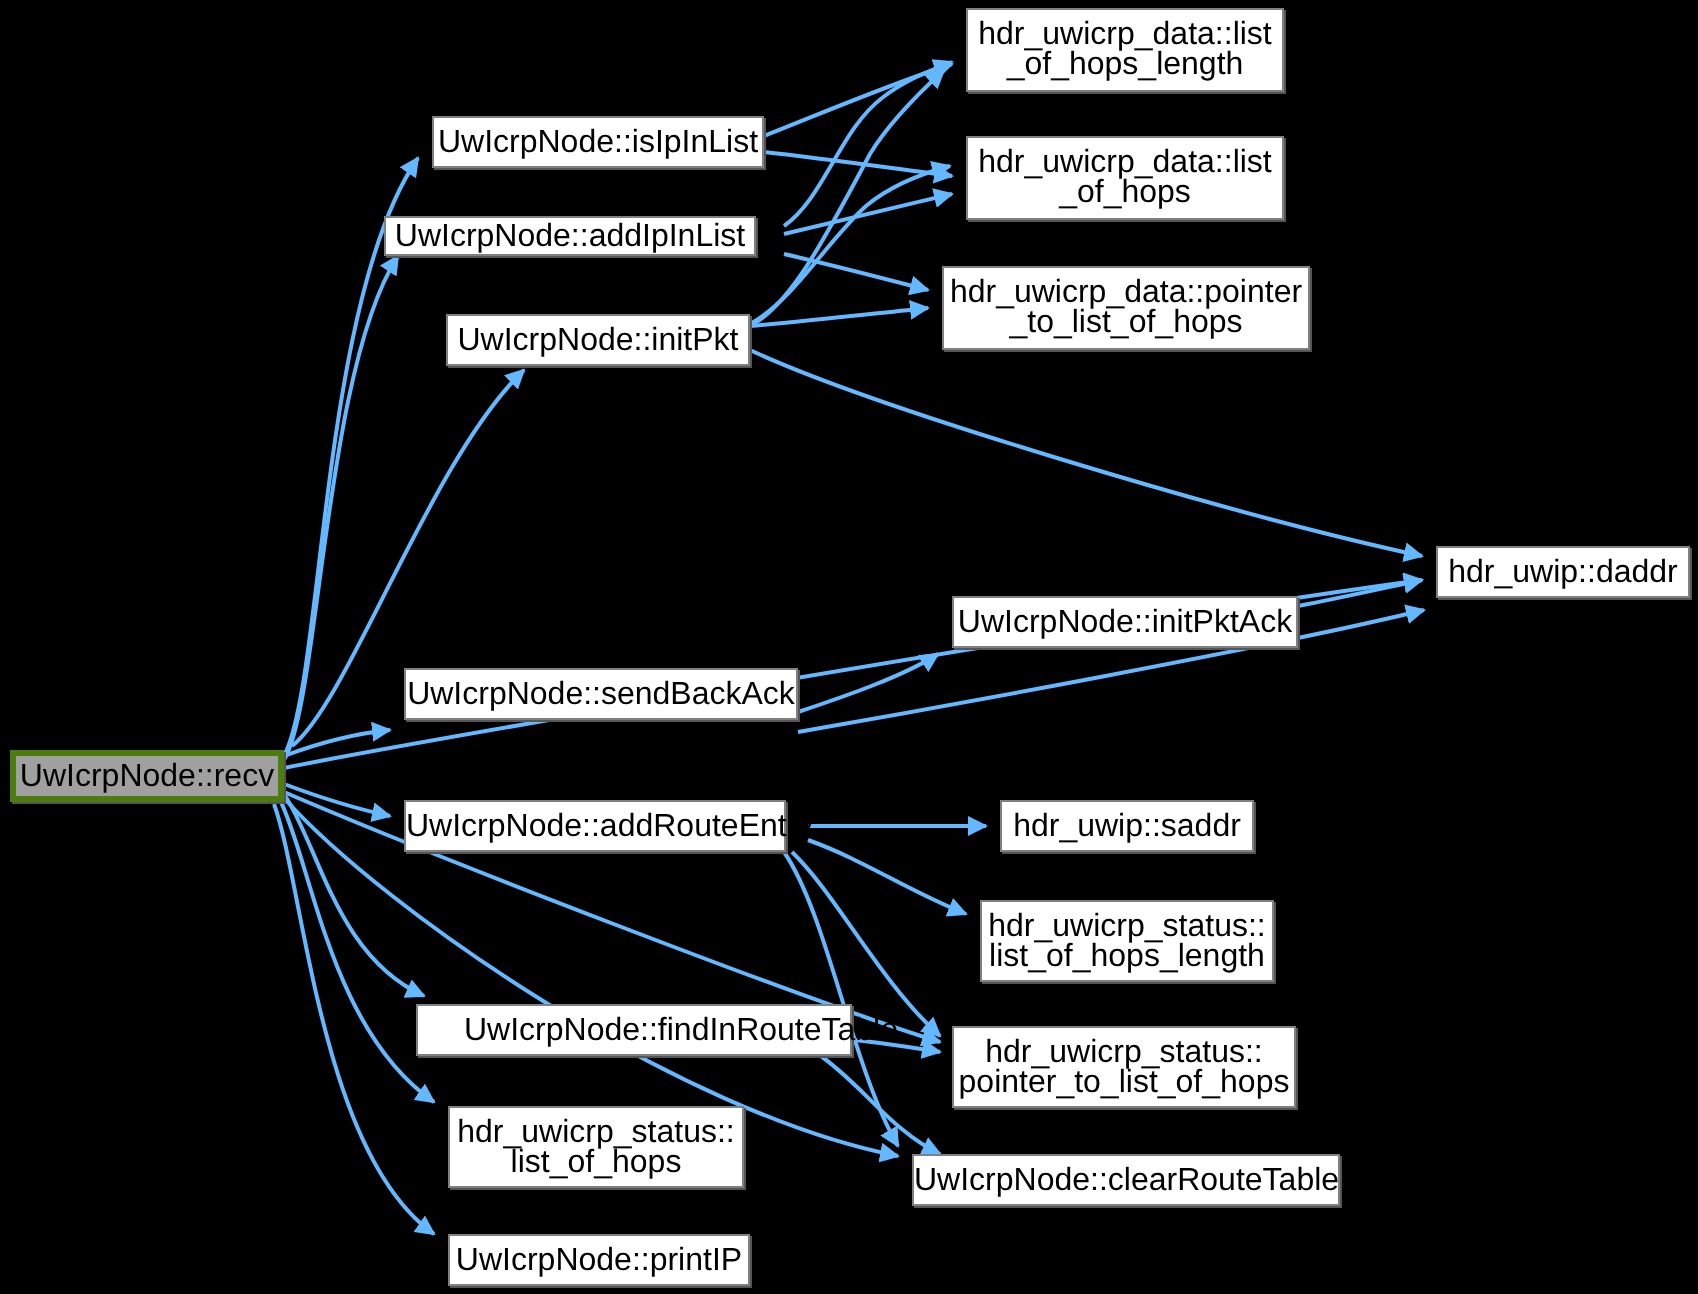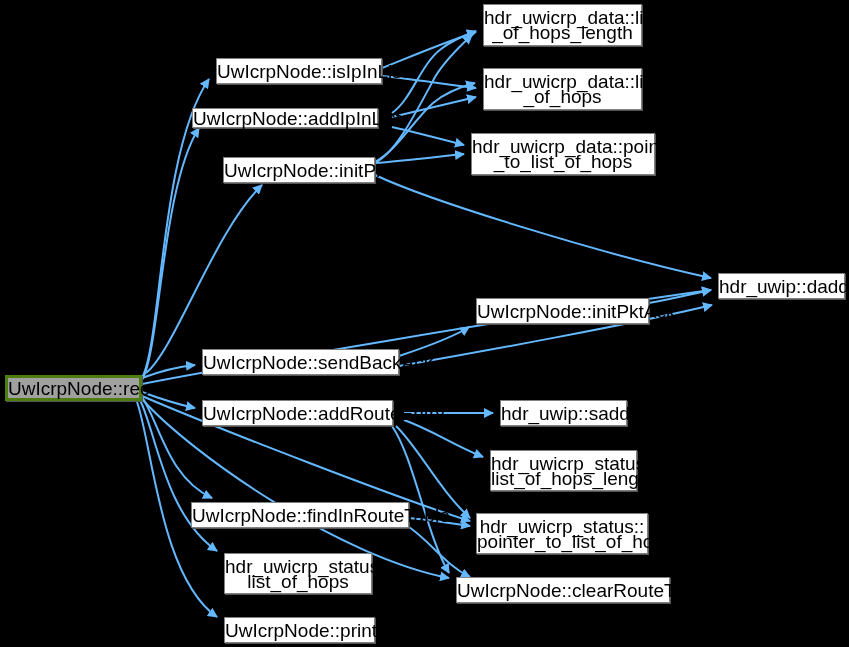--- a/index.html
+++ b/index.html
@@ -25,21 +25,21 @@
     position: absolute;
     box-sizing: border-box;
     background: #ffffff;
     border: 1px solid #808080;
     box-shadow: 1px 1px 0 0 #555555;
     display: flex;
     align-items: center;
     justify-content: center;
     text-align: center;
     color: #000000;
-    font-size: 19px;
+    font-size: 16px;
     line-height: 15px;
     letter-spacing: 0px;
     white-space: pre-line;
     z-index: 5;
   }
   .node.current {
     background: #a0a0a0;
     border: 3px solid #4d7c0f;
   }
   .node span { display: block; width: 100%; }
@@ -94,26 +94,26 @@
       <div class="node" style="left: 192px; top: 108px; width: 186px; height: 20px;"><span>UwIcrpNode::addIpInList</span></div>
       <div class="node" style="left: 223px; top: 157px; width: 152px; height: 26px;"><span>UwIcrpNode::initPkt</span></div>
       <div class="node" style="left: 483px; top: 4px; width: 159px; height: 42px;"><span>hdr_uwicrp_data::list
 _of_hops_length</span></div>
       <div class="node" style="left: 483px; top: 68px; width: 159px; height: 42px;"><span>hdr_uwicrp_data::list
 _of_hops</span></div>
       <div class="node" style="left: 471px; top: 133px; width: 184px; height: 42px;"><span>hdr_uwicrp_data::pointer
 _to_list_of_hops</span></div>
       <div class="node" style="left: 718px; top: 273px; width: 127px; height: 26px;"><span>hdr_uwip::daddr</span></div>
       <div class="node" style="left: 476px; top: 298px; width: 173px; height: 26px;"><span>UwIcrpNode::initPktAck</span></div>
-      <div class="node" style="left: 202px; top: 349px; width: 197px; height: 26px;"><span>UwIcrpNode::sendBackAck</span></div>
+      <div class="node" style="left: 202px; top: 334px; width: 197px; height: 26px;"><span>UwIcrpNode::sendBackAck</span></div>
       <div class="node" style="left: 202px; top: 400px; width: 191px; height: 26px;"><span>UwIcrpNode::addRouteEntry</span></div>
       <div class="node" style="left: 500px; top: 400px; width: 127px; height: 26px;"><span>hdr_uwip::saddr</span></div>
       <div class="node" style="left: 490px; top: 450px; width: 147px; height: 41px;"><span>hdr_uwicrp_status::
 list_of_hops_length</span></div>
-      <div class="node" style="left: 191px; top: 502px; width: 218px; height: 26px;"><span>UwIcrpNode::findInRouteTable</span></div>
+      <div class="node" style="left: 208px; top: 502px; width: 218px; height: 26px; padding-left: 23px;"><span>UwIcrpNode::findInRouteTable</span></div>
       <div class="node" style="left: 476px; top: 513px; width: 172px; height: 41px;"><span>hdr_uwicrp_status::
 pointer_to_list_of_hops</span></div>
       <div class="node" style="left: 224px; top: 553px; width: 148px; height: 41px;"><span>hdr_uwicrp_status::
 list_of_hops</span></div>
       <div class="node" style="left: 456px; top: 577px; width: 214px; height: 26px;"><span>UwIcrpNode::clearRouteTable</span></div>
       <div class="node" style="left: 224px; top: 617px; width: 151px; height: 26px;"><span>UwIcrpNode::printIP</span></div>
     </div>
 
 </div>
 

